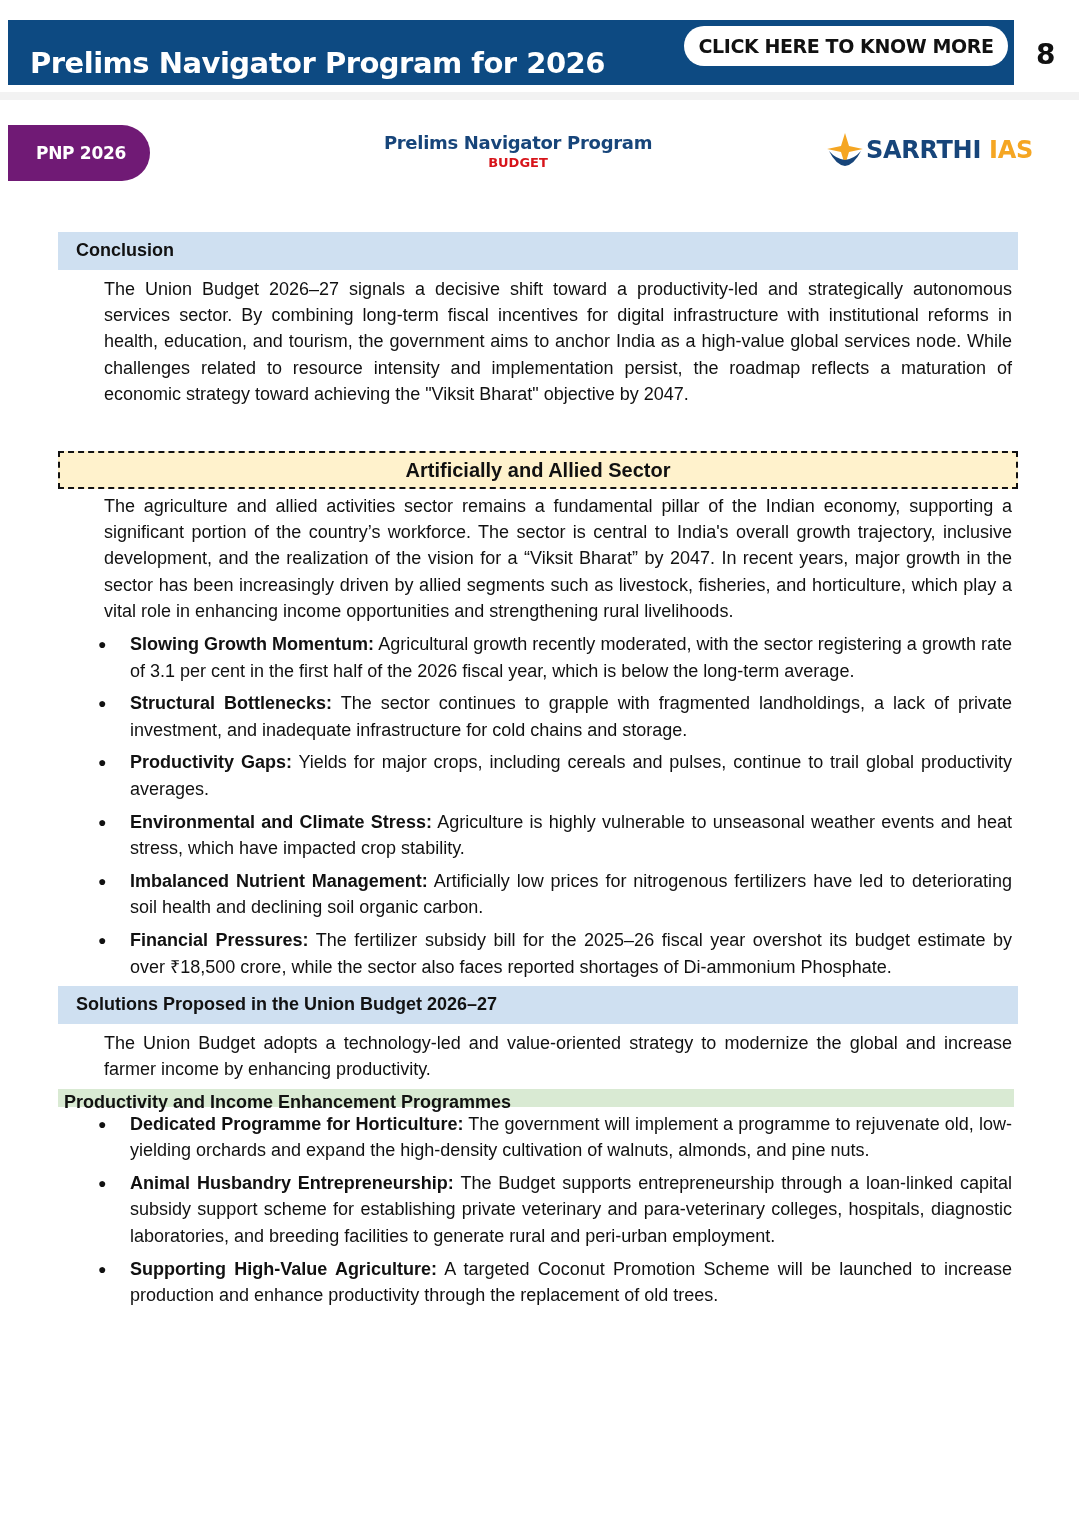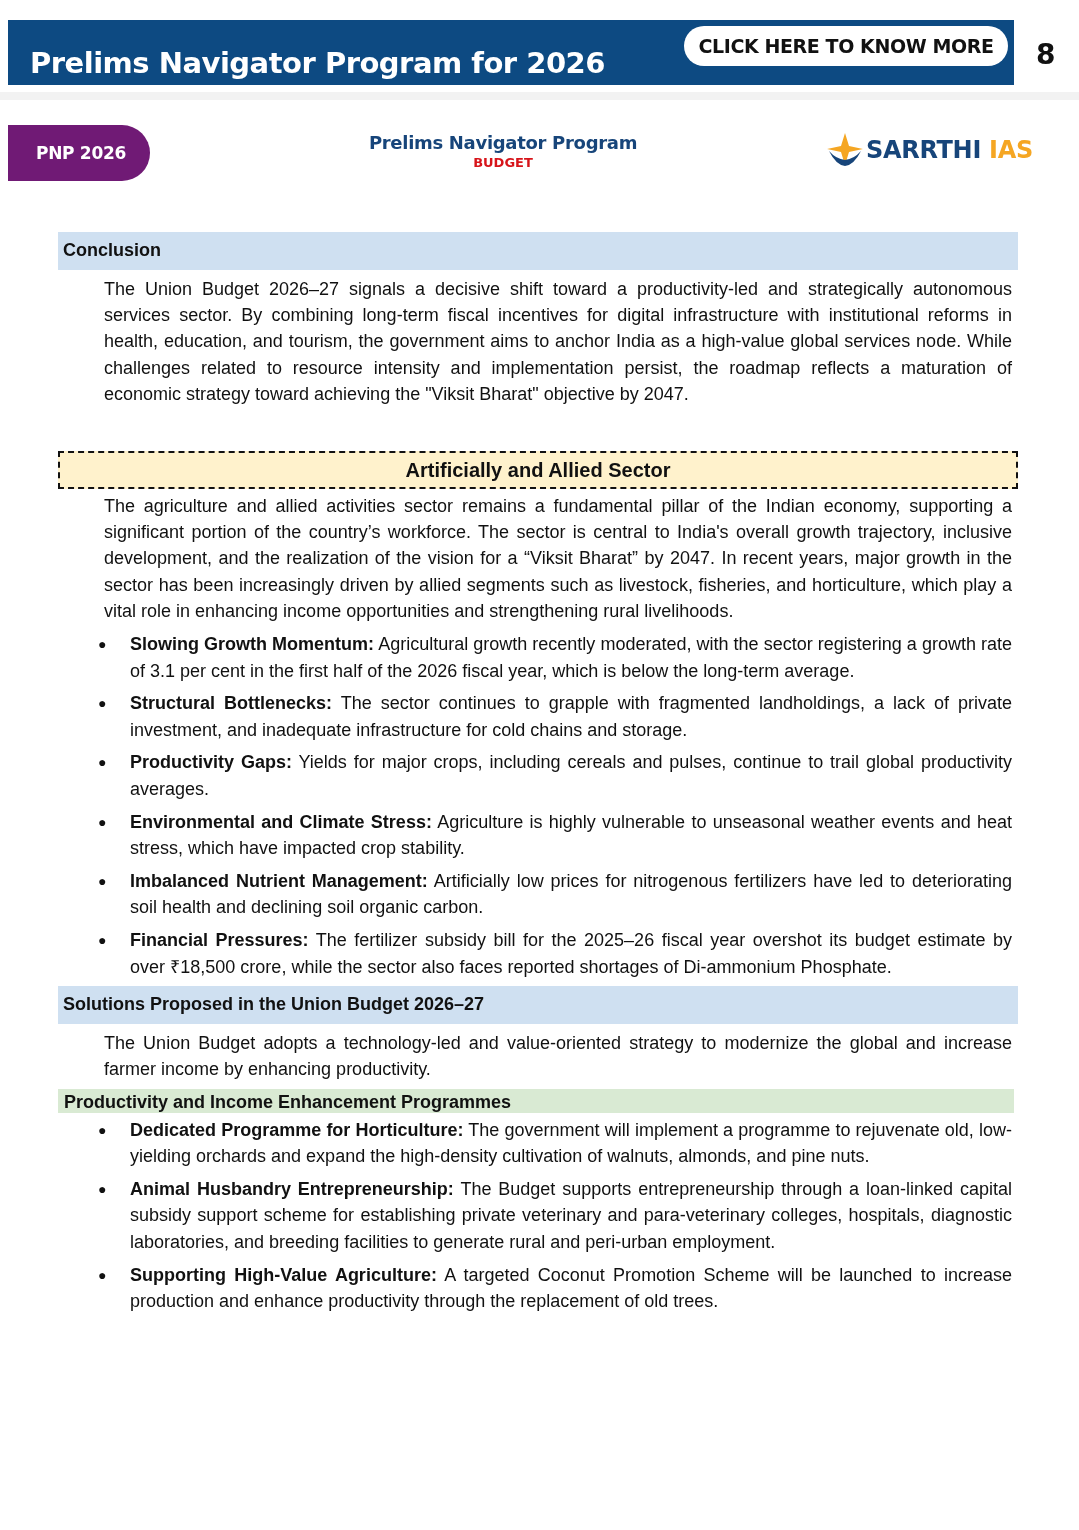--- a/index.html
+++ b/index.html
@@ -5,32 +5,32 @@
   html, body { margin:0; padding:0; background:#ffffff; }
   body { width:1079px; height:1530px; position:relative; overflow:hidden; font-family:"Liberation Sans", sans-serif; color:#111; }
 
   .banner { position:absolute; left:8px; top:20px; width:1006px; height:65px; background:#0d4a82; }
   .banner-title { position:absolute; left:22px; top:13px; font-family:"DejaVu Sans", sans-serif; font-weight:bold; font-size:29px; color:#fff; letter-spacing:-0.5px; white-space:nowrap;margin-top:13px; }
   .banner-btn { position:absolute; left:676px; top:6px; width:324px; height:40px; background:#fff; border-radius:26px; display:flex; align-items:center; justify-content:center; font-family:"DejaVu Sans", sans-serif; font-weight:bold; font-size:19px; color:#111; letter-spacing:-0.4px; cursor:pointer; white-space:nowrap; }
   .page-num { position:absolute; left:1036px; top:38px; font-family:"DejaVu Sans", sans-serif; font-weight:bold; font-size:28px; color:#111; }
   .grey-strip { position:absolute; left:0; top:92px; width:1079px; height:8px; background:#f2f2f2; }
 
   .pnp-badge { position:absolute; left:8px; top:125px; width:142px; height:56px; background:#701a75; border-radius:0 28px 28px 0; display:flex; align-items:center; padding-left:28px; box-sizing:border-box; font-family:"DejaVu Sans", sans-serif; font-weight:bold; font-size:17px; color:#fff; letter-spacing:-0.3px; }
-  .center-head { position:absolute; left:325px; top:132px; width:356px; text-align:center; }
+  .center-head { position:absolute; left:340px; top:132px; width:356px; text-align:center; }
   .center-title { font-family:"DejaVu Sans", sans-serif; font-weight:bold; font-size:18px; color:#17457a; letter-spacing:-0.3px; }
   .center-sub { font-family:"DejaVu Sans", sans-serif; font-weight:bold; font-size:13px; color:#d7141a; margin-top:2px; }
   .logo { position:absolute; left:826px; top:132px; display:flex; align-items:center; gap:2px; }
   .logo svg { width:38px; height:36px; }
   .logo-text { font-family:"DejaVu Sans", sans-serif; font-weight:bold; font-size:24px; letter-spacing:-0.3px; white-space:nowrap; }
   .logo-a { color:#17457a; }
   .logo-b { color:#f5a623; }
 
   .content { position:absolute; left:58px; top:232px; width:960px; }
-  .h-blue { background:#cfe0f1; font-weight:bold; font-size:18px; padding:0 5px; height:38px; line-height:36px; box-sizing:border-box; }
-  .h-green { background:#d9ead3; font-weight:bold; font-size:18px; padding:0 6px; height:24px; line-height:26px; box-sizing:border-box; margin-right:4px; }
+  .h-blue { background:#cfe0f1; font-weight:bold; font-size:18px; padding:0 18px; height:38px; line-height:36px; box-sizing:border-box; }
+  .h-green { background:#d9ead3; font-weight:bold; font-size:18px; padding:0 6px; height:18px; line-height:26px; box-sizing:border-box; margin-right:4px; }
   .para { font-size:18px; line-height:26.2px; text-align:justify; padding:0 6px;margin-left:40px; }
   .h-dashed { background:#fff2cc; border:2px dashed #111; height:38px; line-height:34px; text-align:center; font-weight:bold; font-size:20px; box-sizing:border-box; }
   ul.bullets { list-style:none; margin:0; padding:0; }
   ul.bullets li { position:relative; padding-left:72px; padding-right:6px; font-size:18px; line-height:26.6px; text-align:justify; }
   ul.bullets li .dot { position:absolute; left:40px; top:0; font-size:14px; }
   ul.bullets li b { font-weight:bold; }
 </style>
 </head>
 <body>
 

